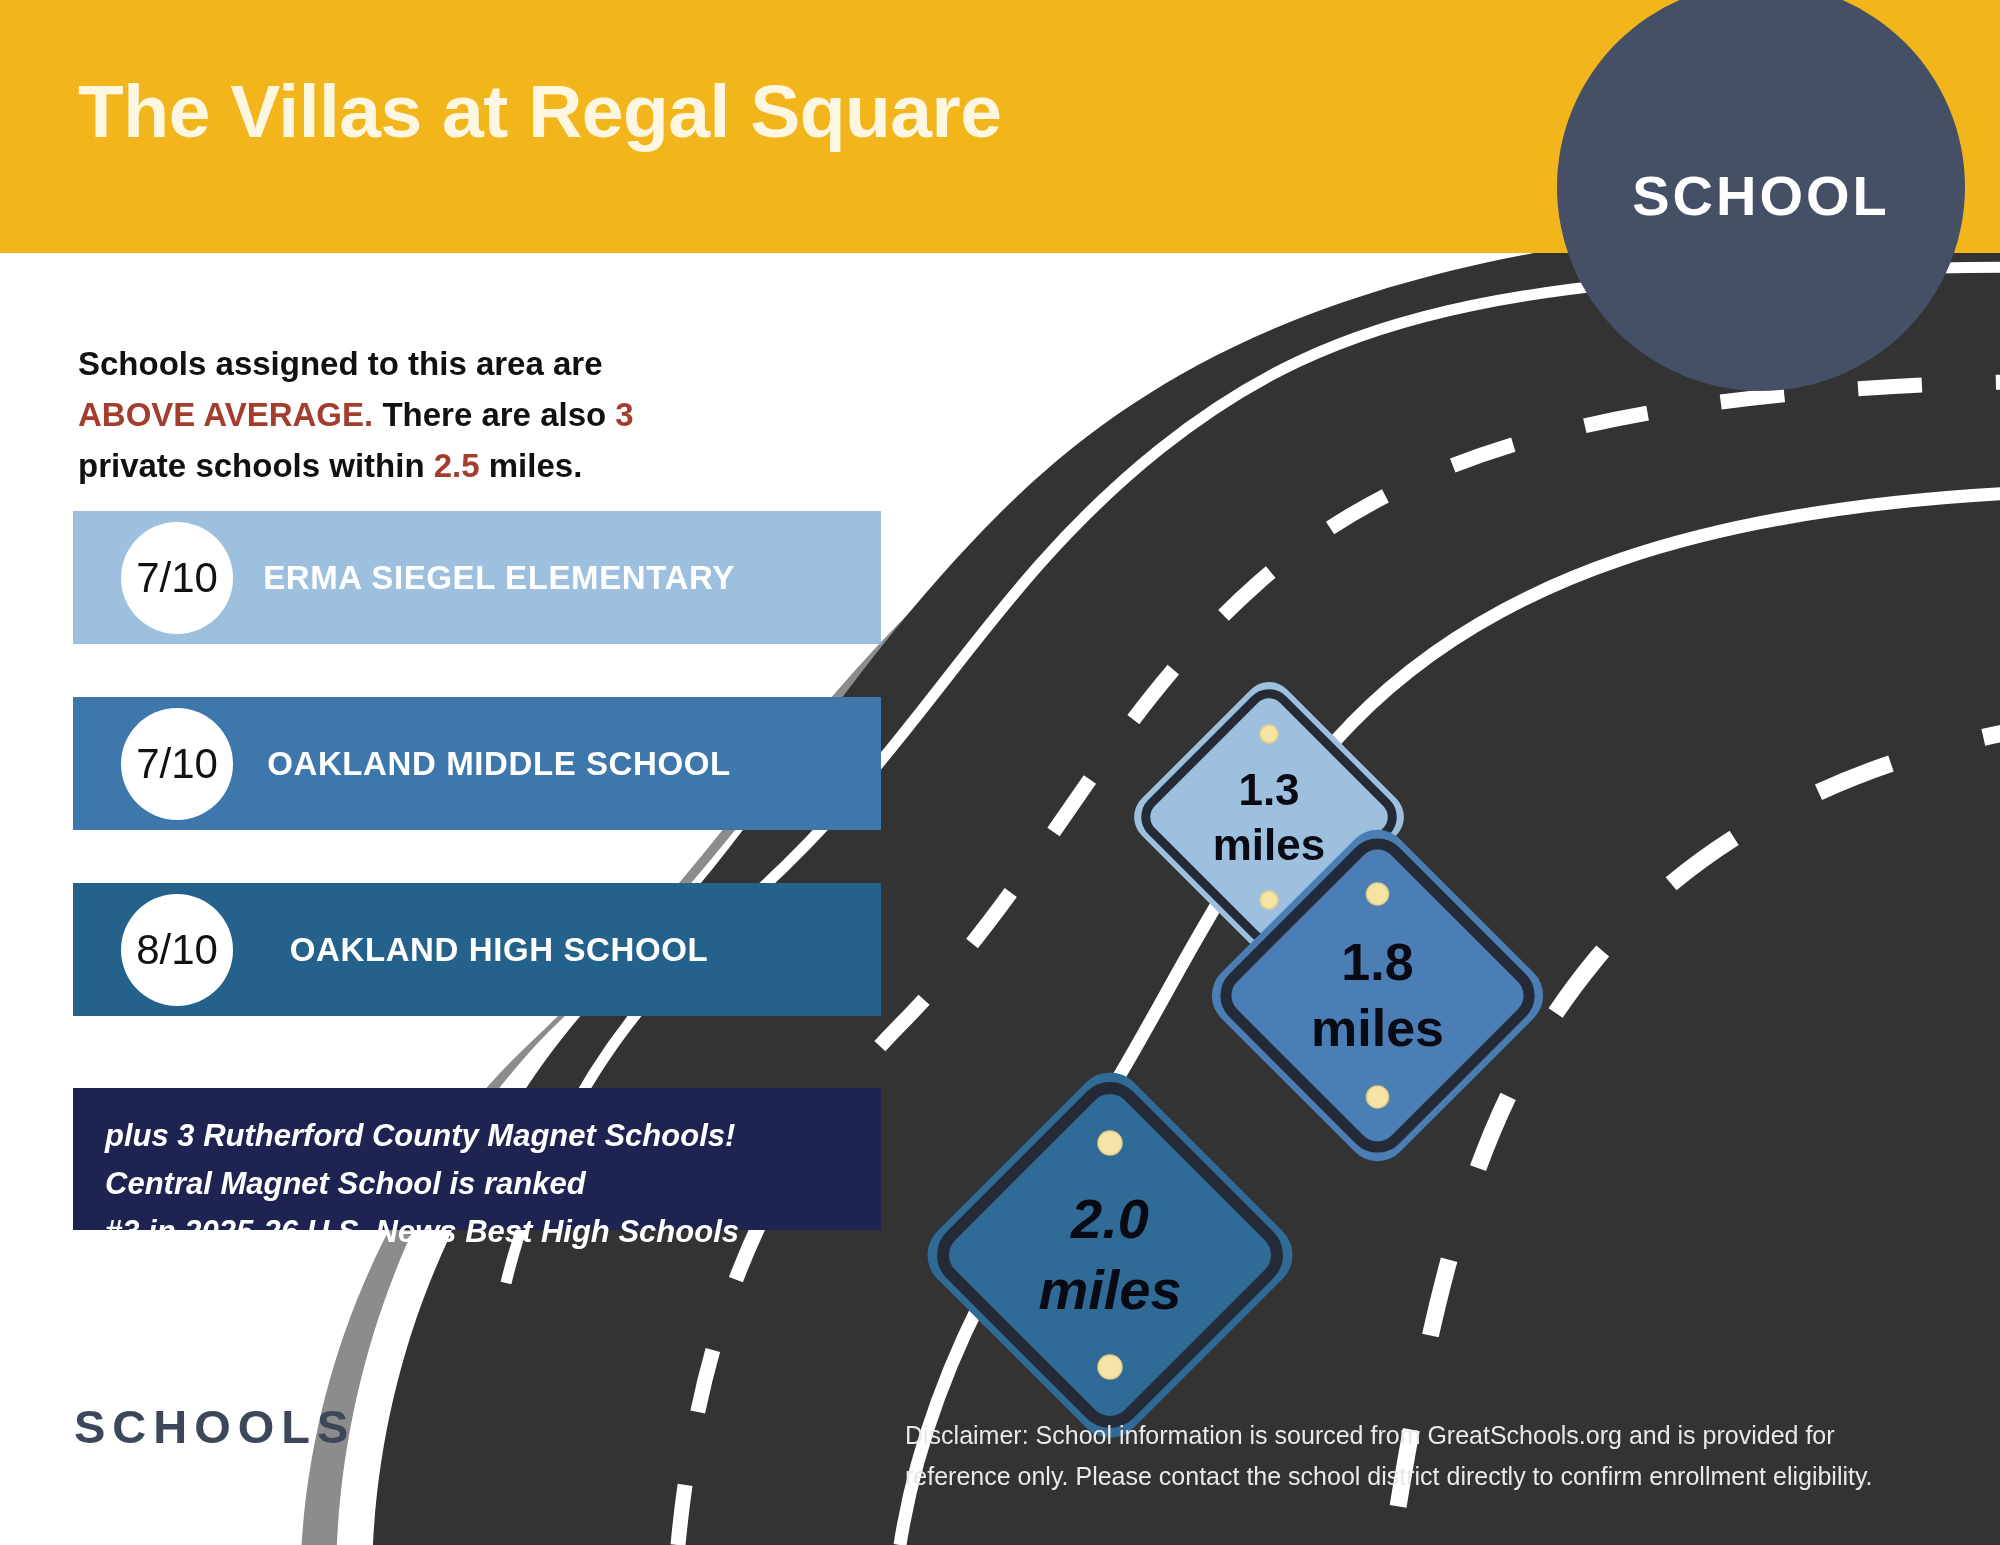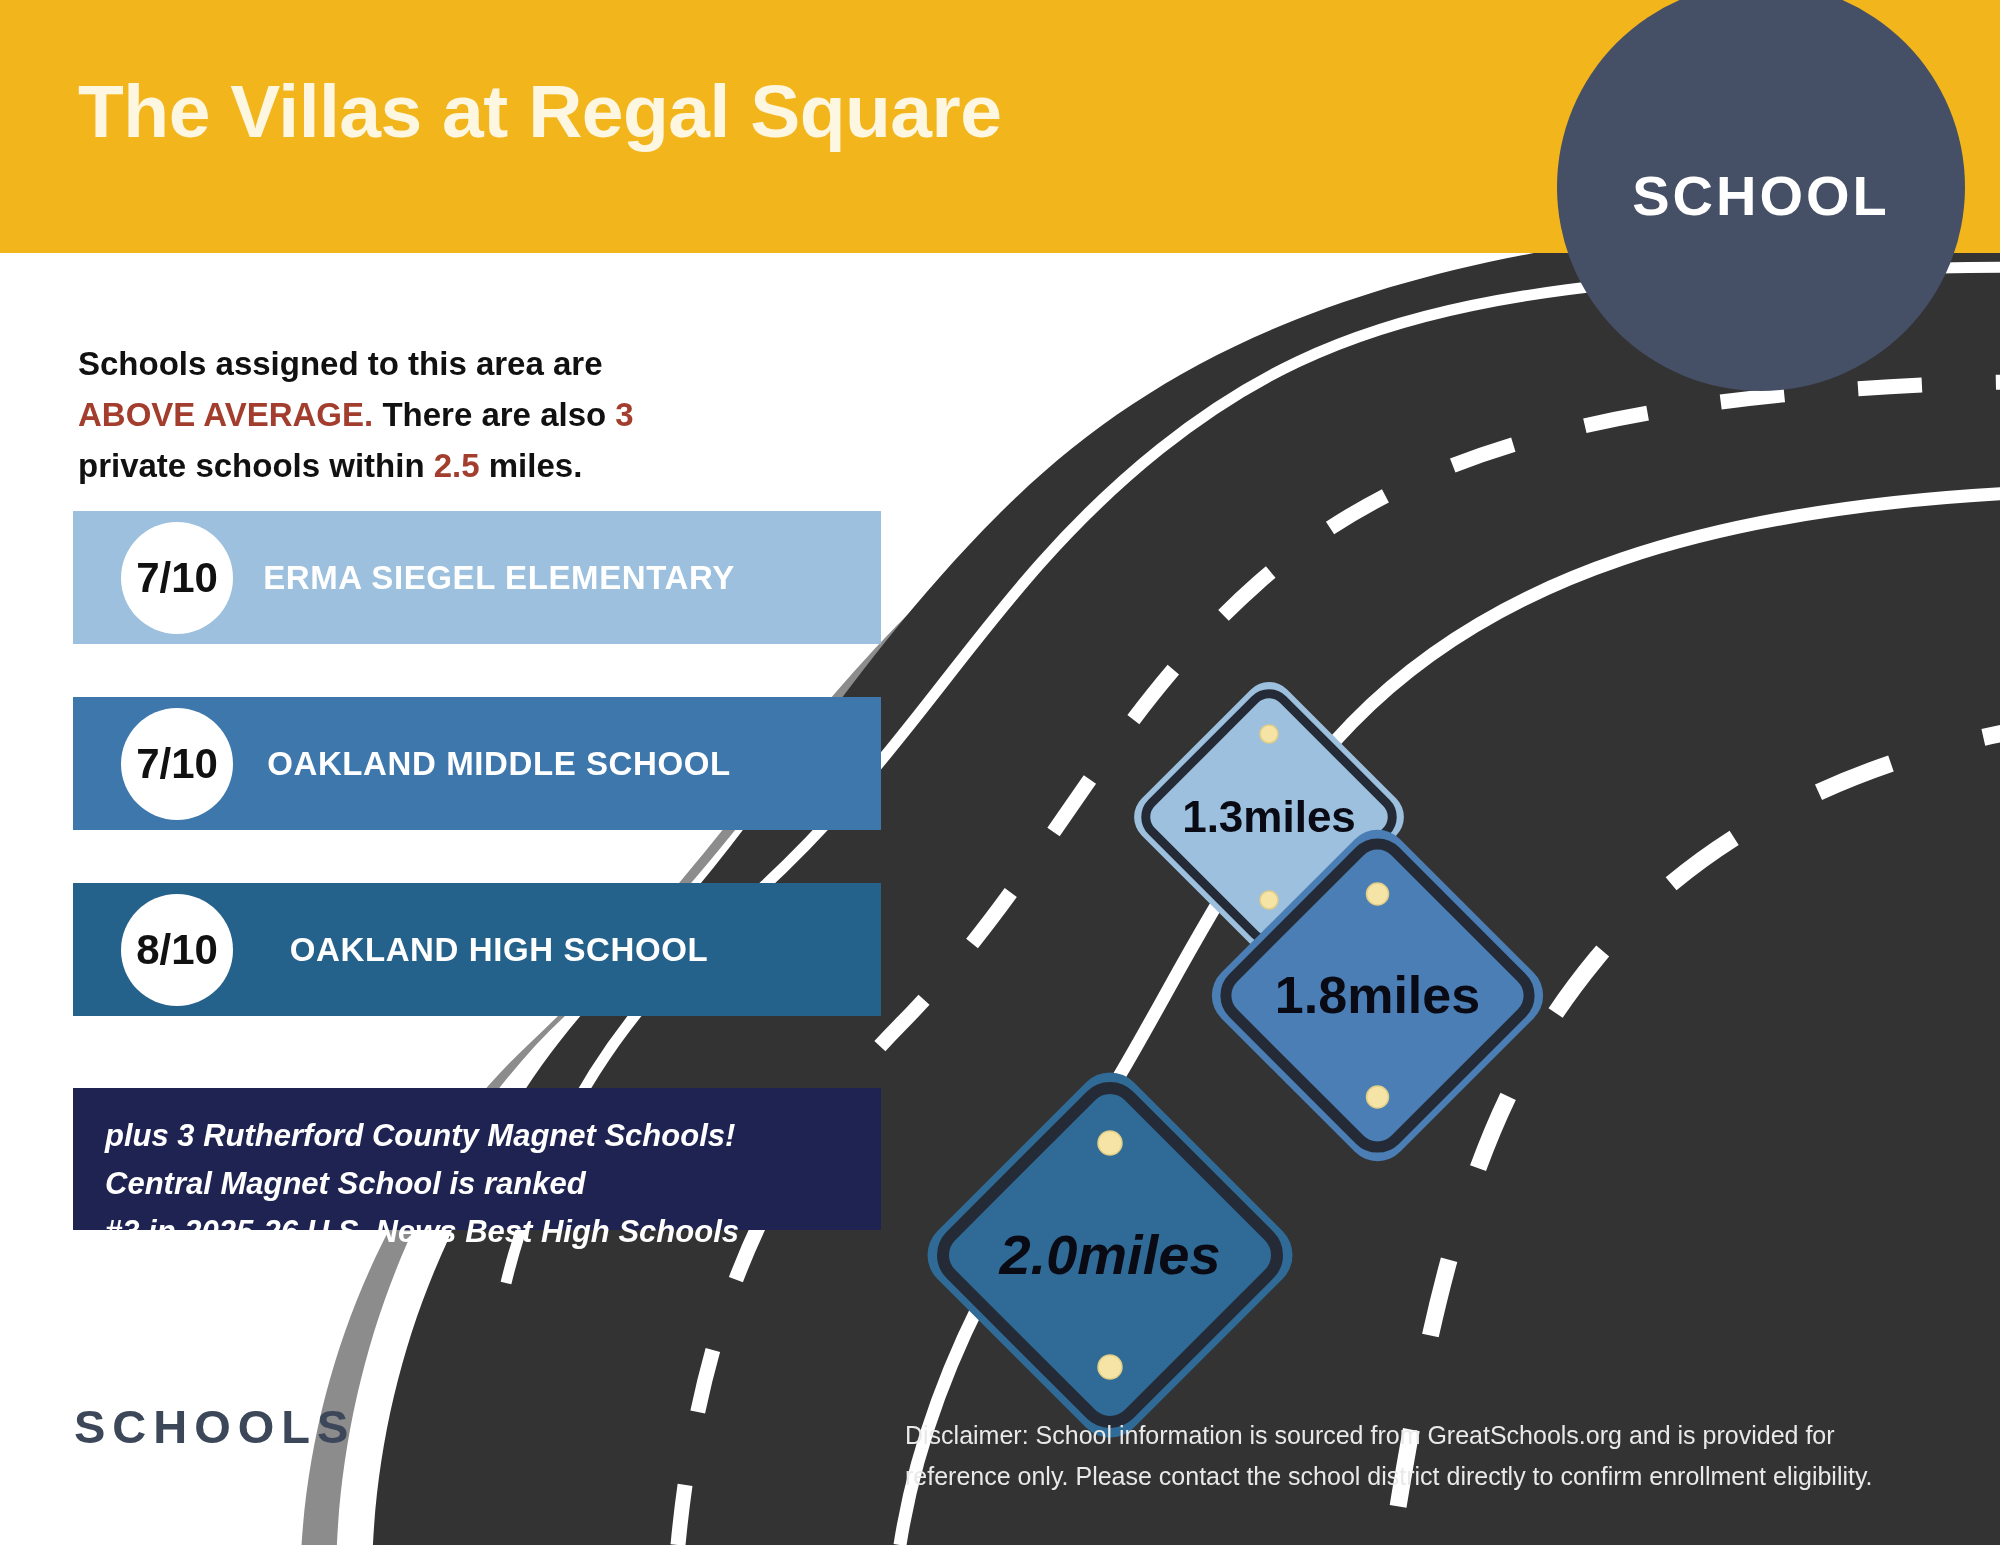--- a/index.html
+++ b/index.html
@@ -60,21 +60,21 @@
     position:relative; width:808px; height:133px;
     margin-bottom:53px;
     display:flex; align-items:center;
   }
   .bar-score {
     position:absolute; left:48px; top:50%;
     transform:translateY(-50%);
     width:112px; height:112px; border-radius:50%;
     background:#ffffff;
     display:flex; align-items:center; justify-content:center;
-    font-size:42px; color:#111111; font-weight:bold;
+    font-size:42px; color:#111111; font-weight:normal;
   }
   .bar-name {
     width:100%; text-align:center; padding-left:80px; padding-right:36px;
     color:#ffffff; font-size:33px; font-weight:bold;
     letter-spacing:0.6px;
   }
 
   .magnet-box {
     position:absolute; left:73px; top:835px;
     width:808px; height:142px;
@@ -93,21 +93,21 @@
     margin-top:38px;
   }
 
   
   .sign {
     position:absolute; z-index:55;
   }
   .sign svg { display:block; overflow:visible; }
   .sign-text {
     position:absolute; inset:0;
-    display:flex; flex-direction:row;
+    display:flex; flex-direction:column;
     align-items:center; justify-content:center;
     color:#0A0A14; font-weight:bold;
     line-height:1.26; pointer-events:none;
   }
 
   
   .disclaimer {
     position:absolute; left:905px; top:1415px; width:1075px;
     z-index:58;
     color:#E9E9E9; font-size:25px; line-height:1.62;

